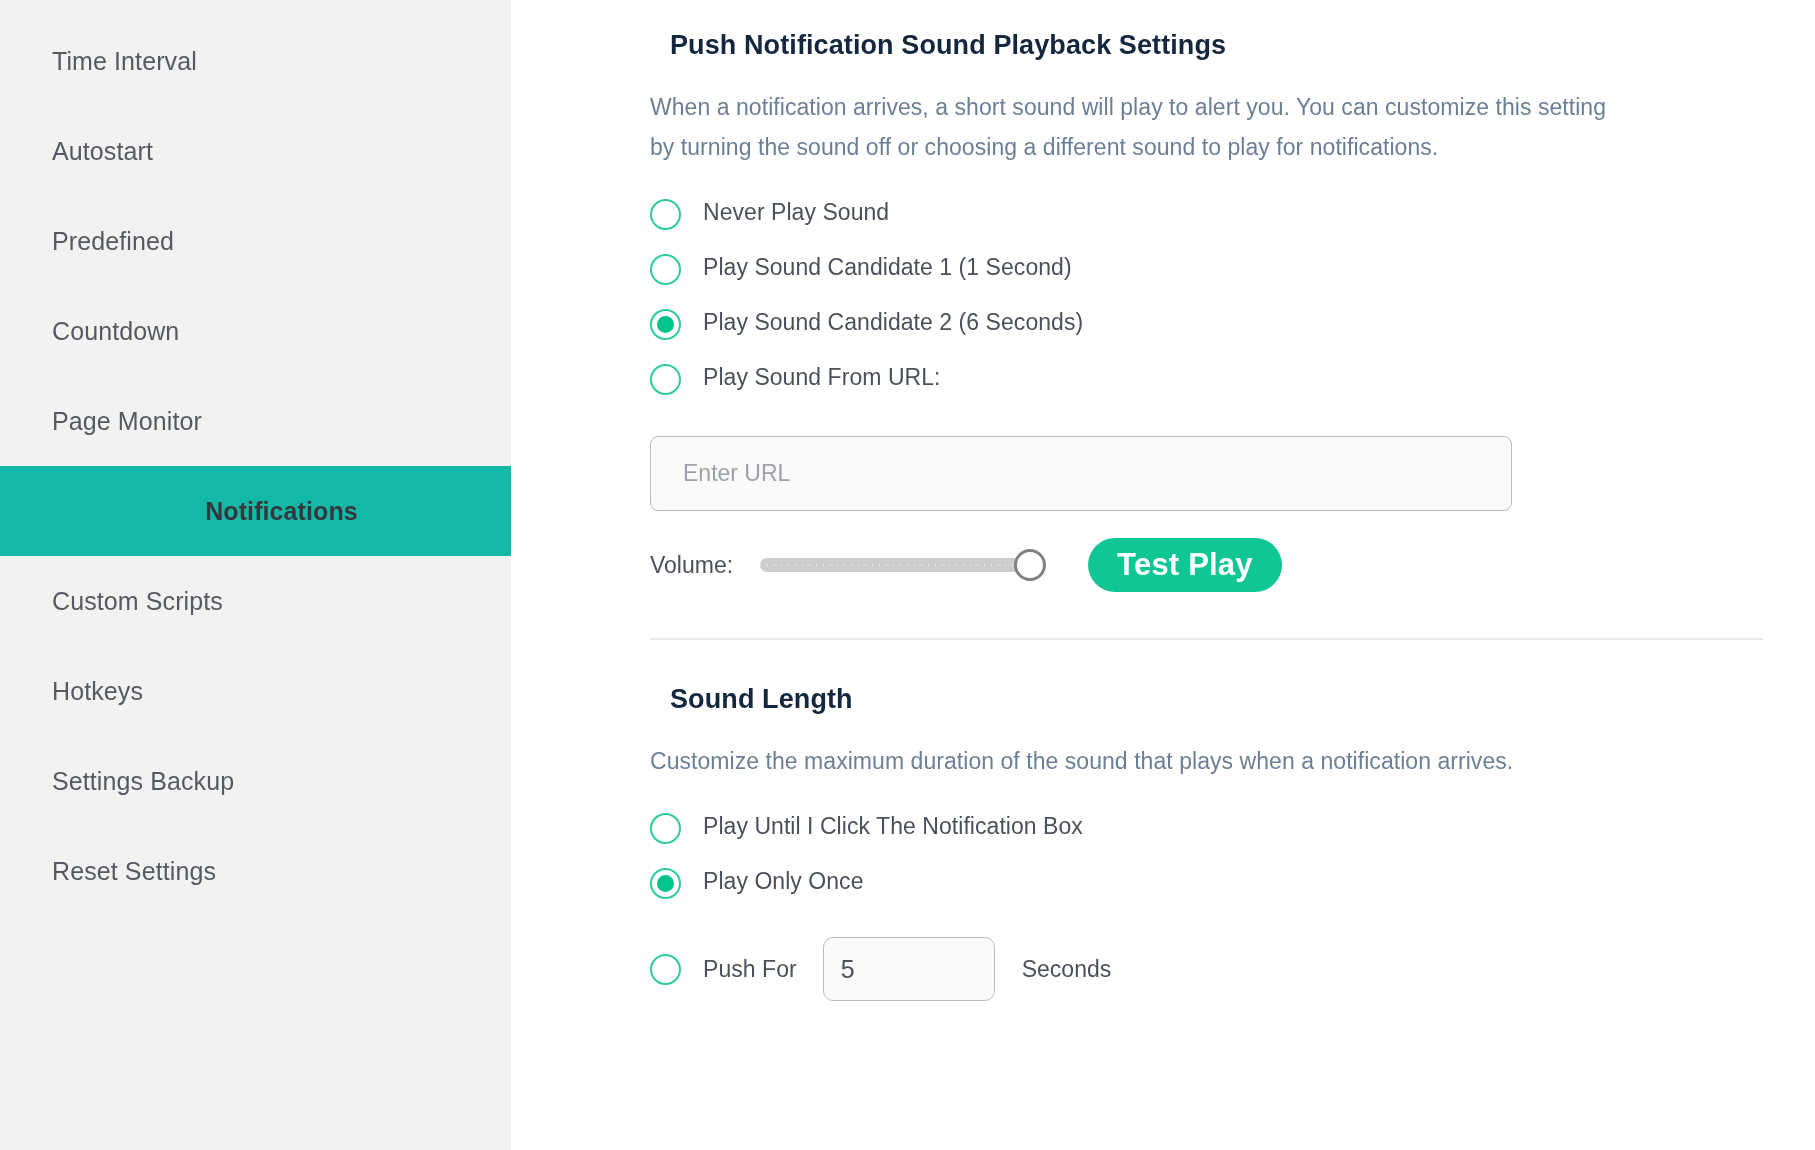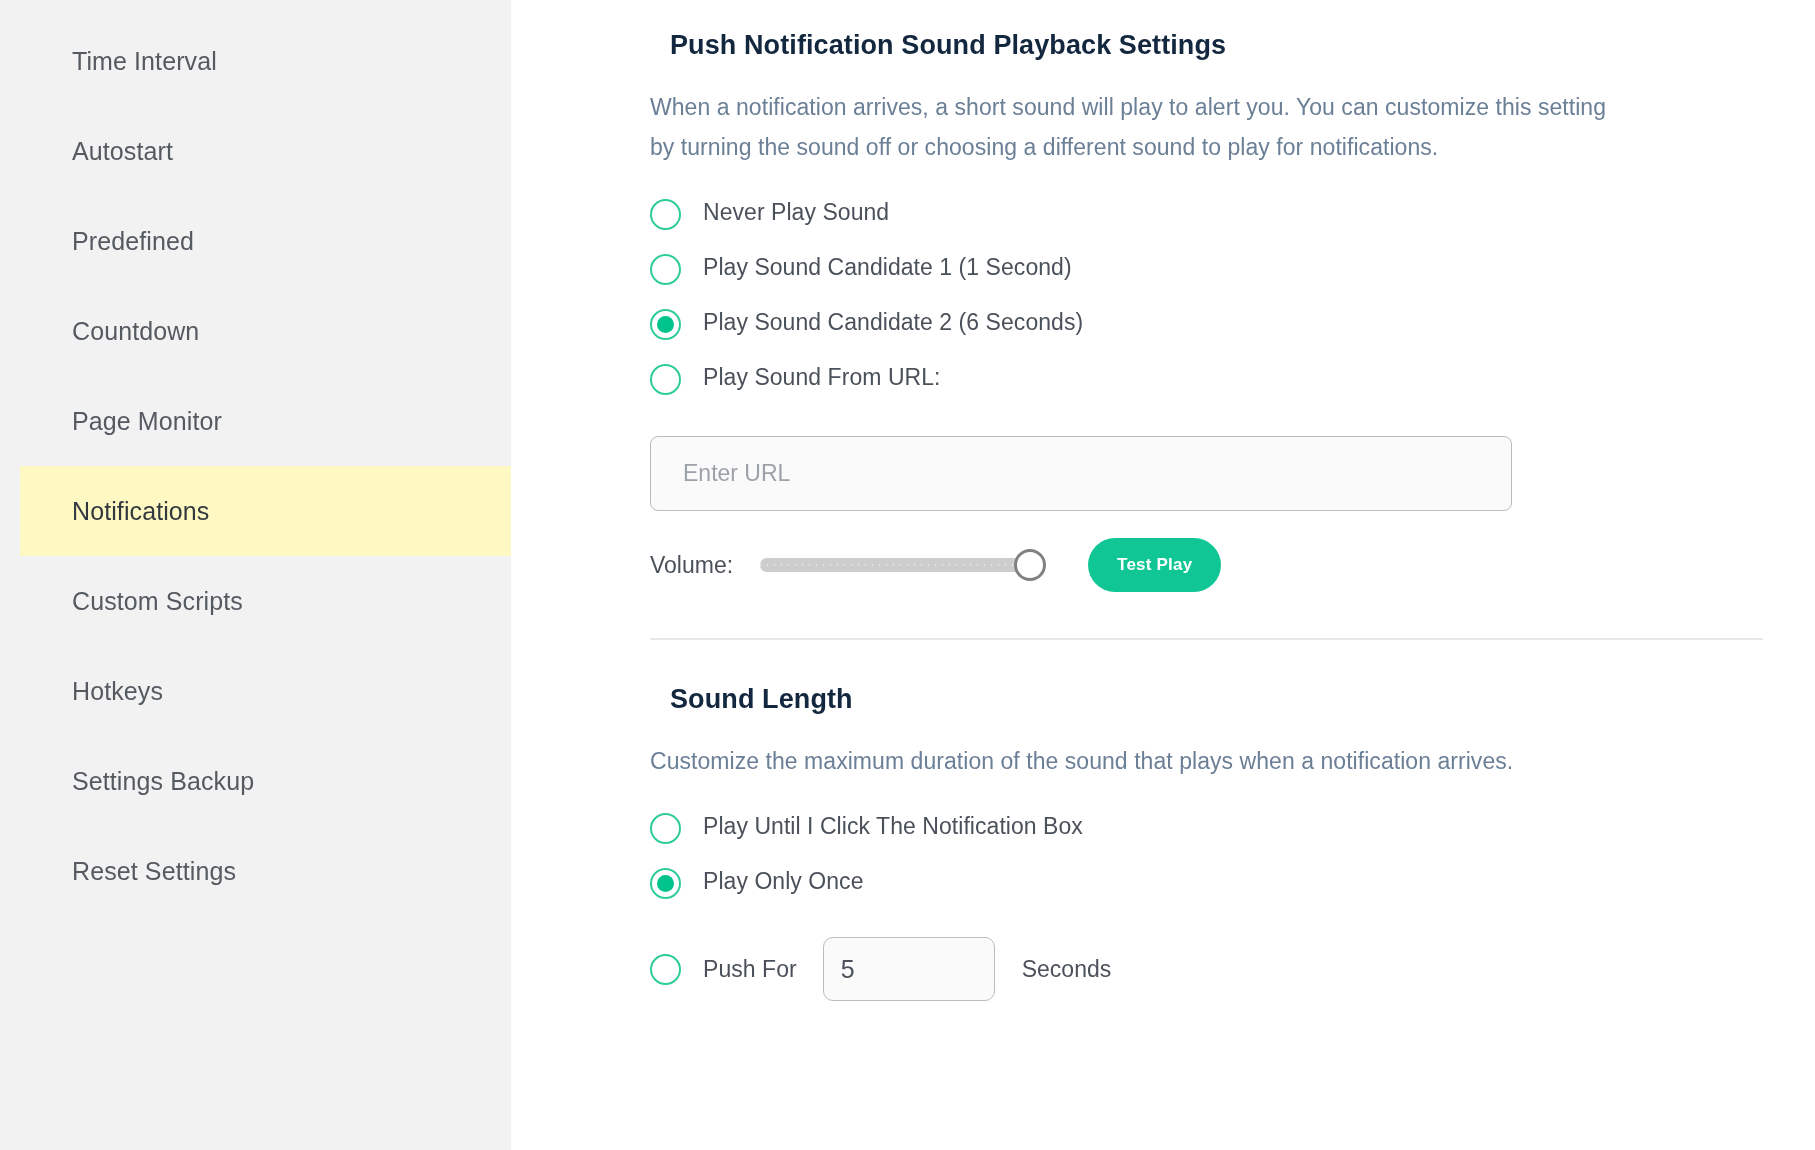--- a/index.html
+++ b/index.html
@@ -22,40 +22,40 @@
   }
 
   
   .sidebar {
     width: 511px;
     height: 1150px;
     background: #f2f2f2;
     flex: 0 0 511px;
     position: relative;
     padding-top: 16px;
-    padding-left: 20px;
   }
 
   .nav-item {
     height: 90px;
     display: flex;
     align-items: center;
     padding-left: 52px;
     font-size: 25px;
     color: #555a61;
     letter-spacing: 0.1px;
     cursor: pointer;
     background: transparent;
     user-select: none;
   }
 
   .nav-item.active {
-    background: #fef9c3;
+    background: #14b8a6;
     color: #33383f;
-    font-weight: normal;
+    font-weight: bold;
+    justify-content: center;
   }
 
   
   .main {
     flex: 1 1 auto;
     height: 1150px;
     background: #ffffff;
     padding: 30px 0 0 139px;
     position: relative;
   }
@@ -190,21 +190,21 @@
 
   .test-play {
     margin-left: 58px;
     height: 54px;
     padding: 0 29px;
     border: none;
     border-radius: 27px;
     background: #10c694;
     color: #ffffff;
     font-family: "Liberation Sans", sans-serif;
-    font-size: 17px;
+    font-size: 31px;
     font-weight: bold;
     letter-spacing: 0.2px;
     cursor: pointer;
   }
 
   
   .divider {
     margin-top: 45px;
     width: 1113px;
     height: 2px;

